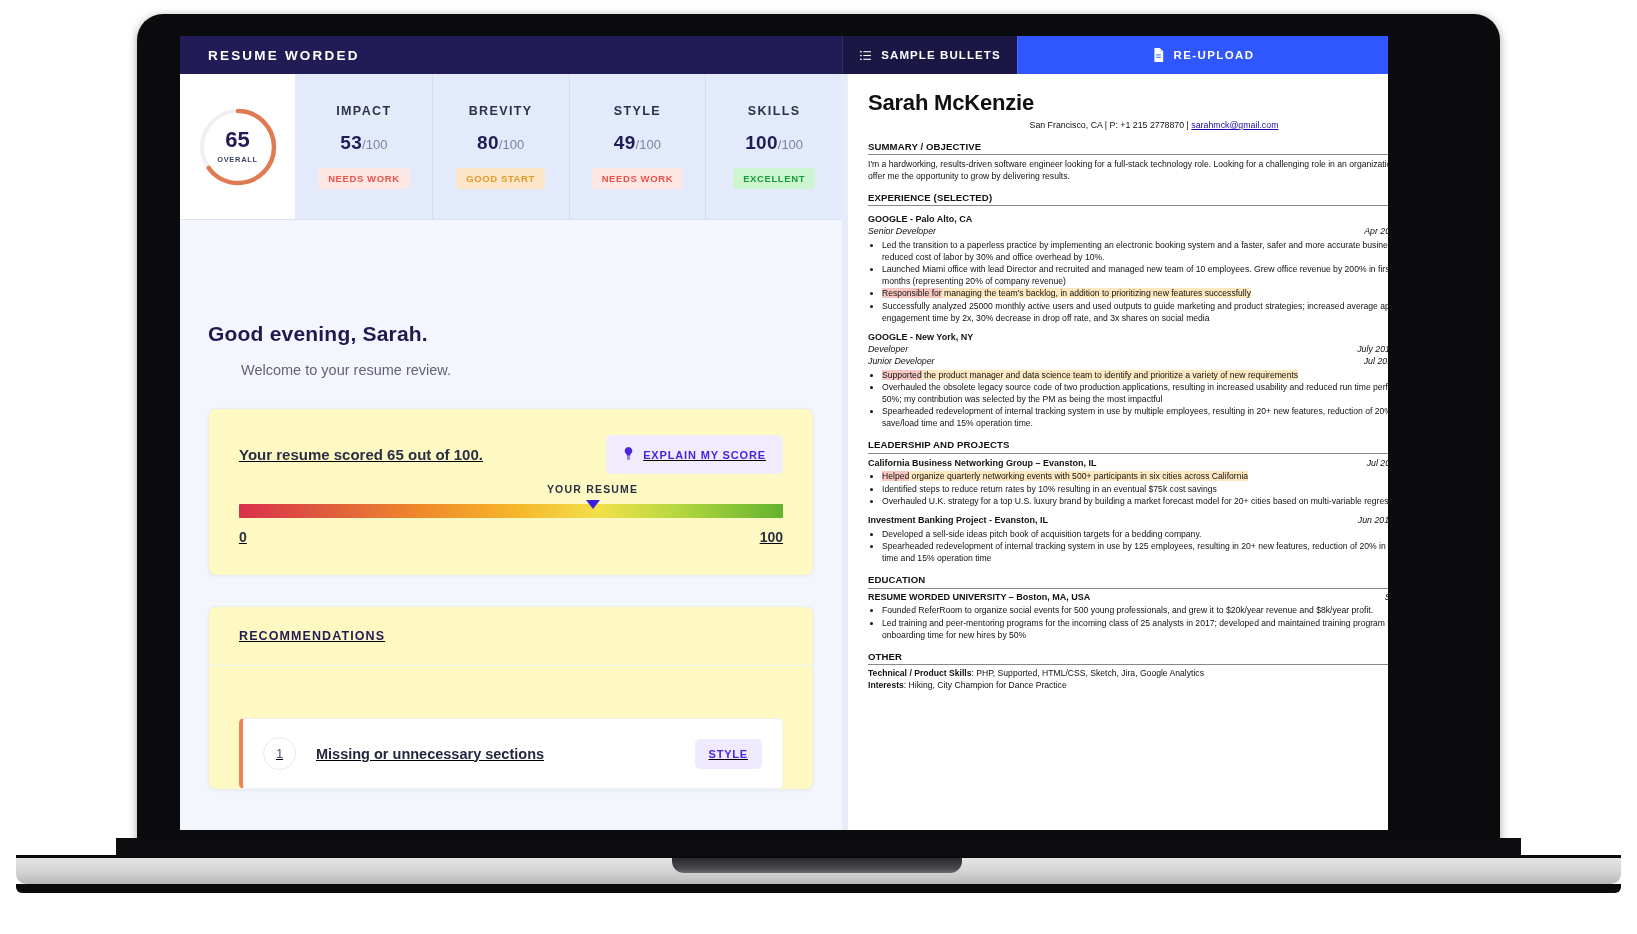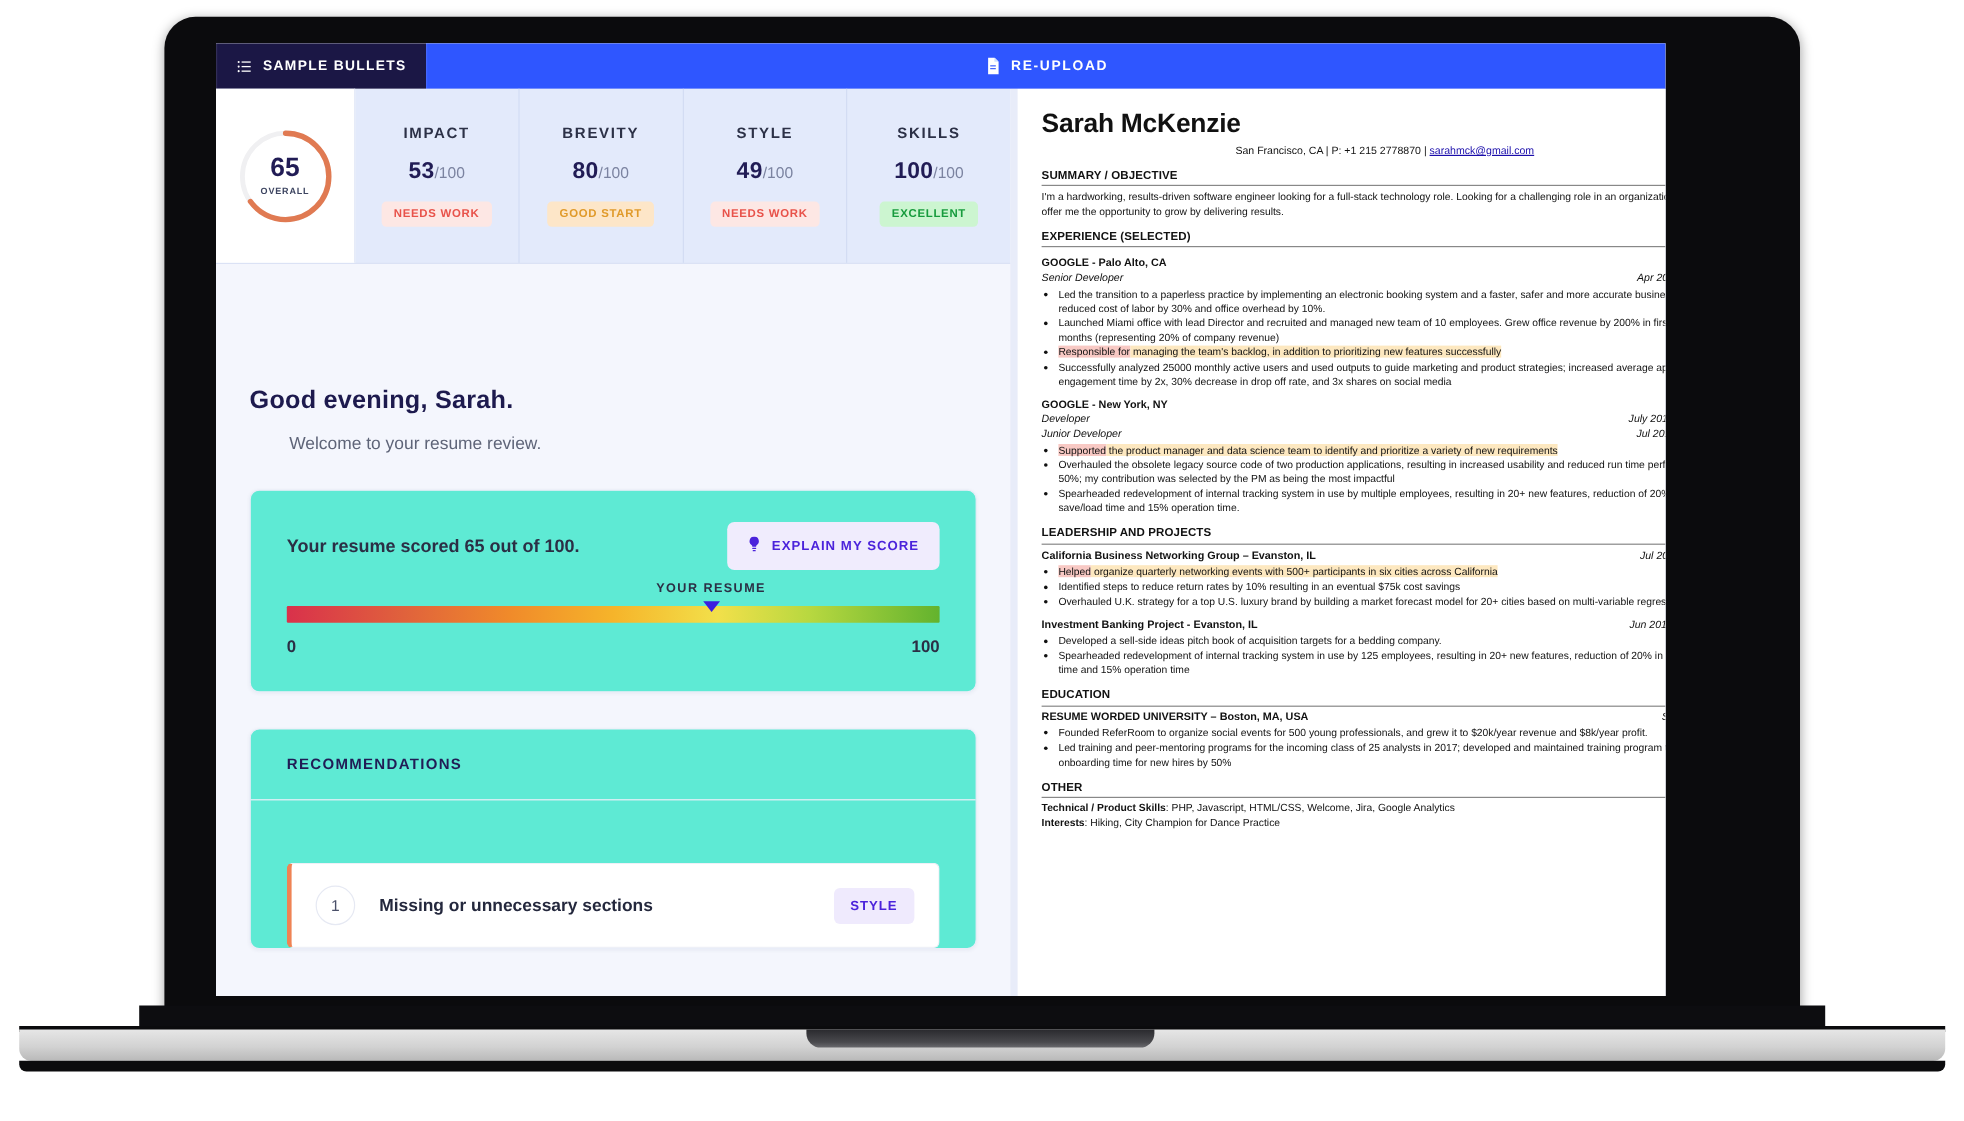--- a/index.html
+++ b/index.html
@@ -104,23 +104,24 @@
 
   
   .leftbody {
     position:absolute; left:0; top:184px; width:662px; height:455px;
     background:#f4f6fd; padding:0 28px;
   }
   .greeting { font-size:21px; font-weight:bold; color:#1d1a4e; margin-top:102px; letter-spacing:.2px; }
   .subgreeting { font-size:14.5px; color:#5e6478; margin-top:16px;margin-left:33px; }
 
   .card {
-    background:#5eead4; border-radius:8px; border:1px solid #e9edf8;
+    background:#fef9c3; border-radius:8px; border:1px solid #e9edf8;
     box-shadow:0 1px 3px rgba(40,50,90,0.05);
     margin-top:30px;
+    text-decoration:underline;
   }
   .score-card { padding:26px 30px 30px 30px; }
   .score-row { display:flex; align-items:center; justify-content:space-between; }
   .score-text { font-size:15px; font-weight:bold; color:#2b2f45; }
   .explain-btn {
     background:#f0ecfd; color:#4b23db; border:none; border-radius:6px;
     font-size:11px; font-weight:bold; letter-spacing:.85px;
     padding:12px 17px; display:flex; align-items:center; gap:9px; cursor:pointer;
     font-family:"Liberation Sans", sans-serif;
   }
@@ -199,20 +200,23 @@
 </head>
 <body>
 
 <div id="stage">
 
   <div class="laptop-lid"></div>
 
   <div class="screen">
 
     <div class="topbar">
+      <div class="brand">
+        <span>RESUME WORDED</span>
+      </div>
 
 
       <div class="navbtn nav-sample">
         <span>
           <svg width="13" height="13" viewBox="0 0 24 24" fill="#fff">
             <circle cx="3.5" cy="5" r="1.6"></circle>
               <rect x="8" y="4" width="14" height="2"></rect>
             <circle cx="3.5" cy="12" r="1.6"></circle>
               <rect x="8" y="11" width="14" height="2"></rect>
             <circle cx="3.5" cy="19" r="1.6"></circle>
@@ -393,21 +397,21 @@
           <span class="r-org" style="margin-top:3px">RESUME WORDED UNIVERSITY – Boston, MA, USA</span>
           <span class="r-date">Summer 2014</span>
         </div>
         <ul class="r-list">
           <li><span>Founded ReferRoom to organize social events for 500 young professionals, and grew it to $20k/year revenue and $8k/year profit.</span></li>
           <li><span>Led training and peer-mentoring programs for the incoming class of 25 analysts in 2017; developed and maintained training program to reduce onboarding time for new hires by 50%</span></li>
         </ul>
 
         <div class="r-sec">OTHER</div>
         <div class="r-kv">
-          <b>Technical / Product Skills</b><span>: PHP, Javascript, HTML/CSS, Welcome, Jira, Google Analytics</span>
+          <b>Technical / Product Skills</b><span>: PHP, Supported, HTML/CSS, Sketch, Jira, Google Analytics</span>
         </div>
         <div class="r-kv" style="margin-top:0">
           <b>Interests</b><span>: Hiking, City Champion for Dance Practice</span>
         </div>
 
       </div>
     </div>
 
   </div>
 

